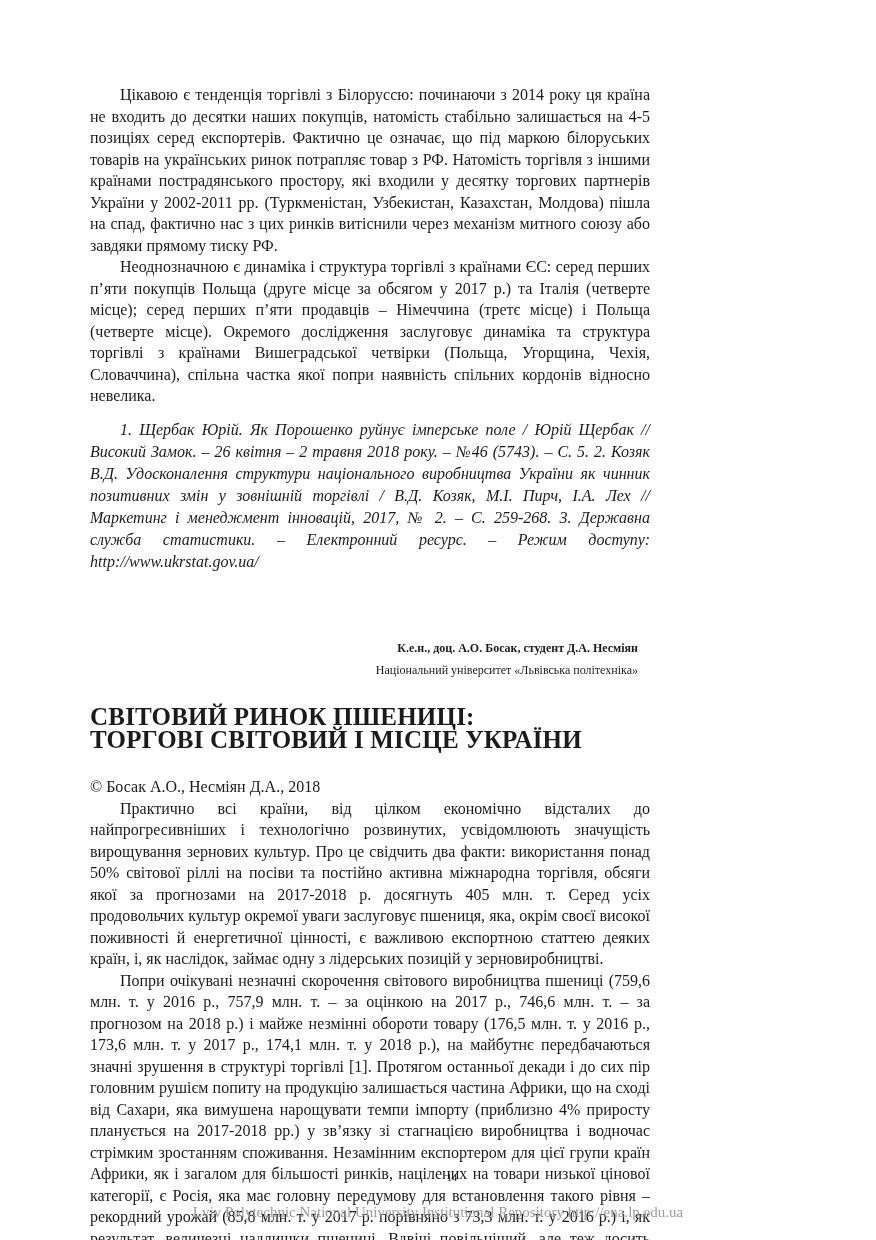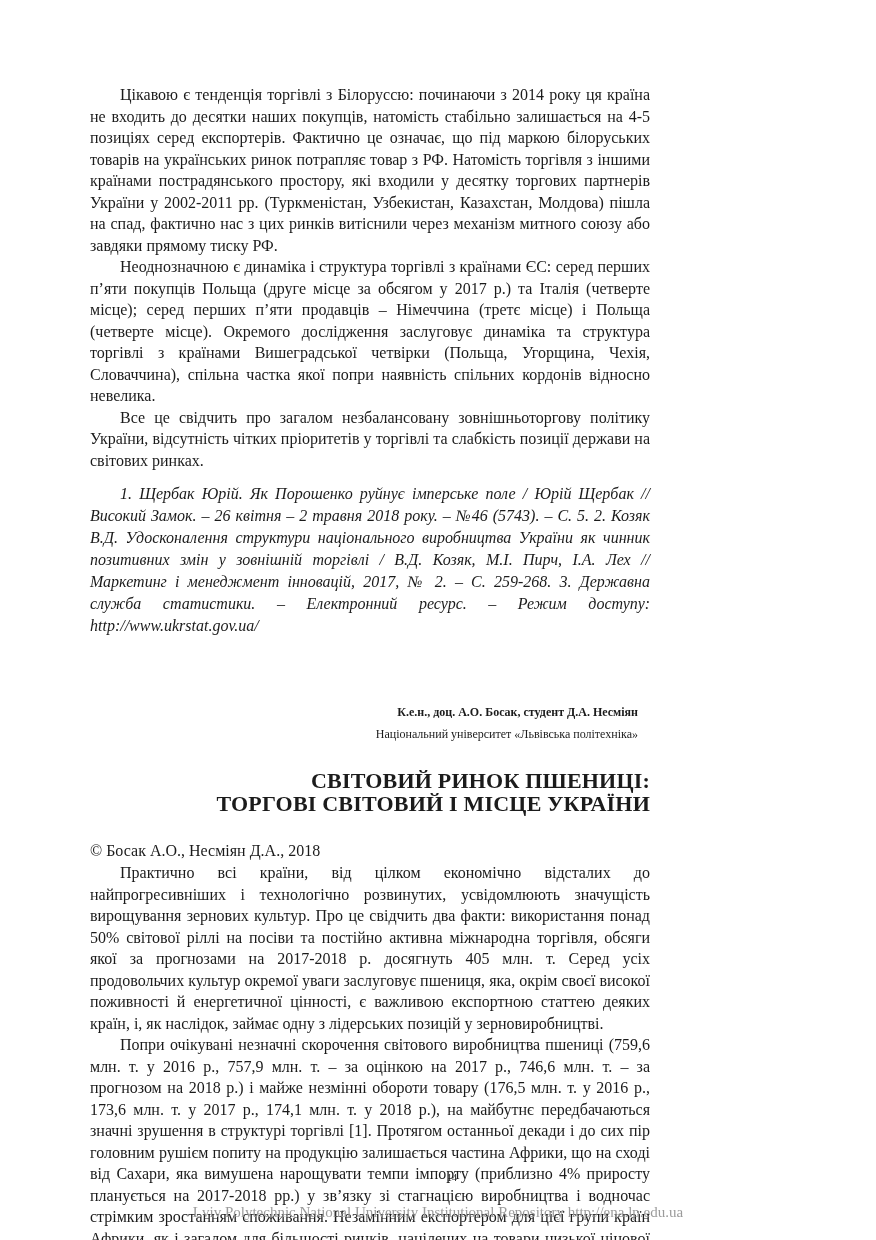--- a/index.html
+++ b/index.html
@@ -41,22 +41,22 @@
   .author-block {
     margin-top: 64px;
     text-align: right;
     padding-right: 12px;
     font-size: 12px;
     line-height: 22px;
   }
   .authors-line { font-weight: bold; }
   .article-title {
     margin: 24px 0 0 0;
-    text-align: right;
-    font-size: 22px;
+    text-align: left;
+    font-size: 25px;
     line-height: 23px;
     font-weight: bold;
     letter-spacing: 0.2px;
   }
   .article-title span { display: block; }
   .copyright {
     margin: 25px 0 0 0;
     font-size: 16px;
     line-height: 22px;
   }
@@ -81,21 +81,20 @@
     color: #9b9b9b;
   }
 </style>
 </head>
 <body>
 
 <div class="page">
 
   <p class="par">Цікавою є тенденція торгівлі з Білоруссю: починаючи з 2014 року ця країна не входить до десятки наших покупців, натомість стабільно залишається на 4-5 позиціях серед експортерів. Фактично це означає, що під маркою білоруських товарів на українських ринок потрапляє товар з РФ. Натомість торгівля з іншими країнами пострадянського простору, які входили у десятку торгових партнерів України у 2002-2011 рр. (Туркменістан, Узбекистан, Казахстан, Молдова) пішла на спад, фактично нас з цих ринків витіснили через механізм митного союзу або завдяки прямому тиску РФ.</p>
   <p class="par">Неоднозначною є динаміка і структура торгівлі з країнами ЄС: серед перших п’яти покупців Польща (друге місце за обсягом у 2017 р.) та Італія (четверте місце); серед перших п’яти  продавців – Німеччина (третє місце) і Польща (четверте місце). Окремого дослідження заслуговує динаміка та структура торгівлі з країнами Вишеградської четвірки (Польща, Угорщина, Чехія, Словаччина), спільна частка якої попри наявність спільних кордонів відносно невелика.</p>
-  <p class="par">Все це свідчить про загалом незбалансовану зовнішньоторгову політику України, відсутність чітких пріоритетів у торгівлі та слабкість позиції держави на світових ринках.</p>
 
   <p class="references">1. Щербак Юрій. Як Порошенко руйнує імперське поле / Юрій Щербак // Високий Замок. – 26 квітня – 2 травня 2018 року. – №46 (5743). – С. 5. 2. Козяк В.Д. Удосконалення структури національного виробництва України як чинник позитивних змін у зовнішній торгівлі / В.Д. Козяк, М.І. Пирч, І.А. Лех // Маркетинг і менеджмент інновацій, 2017, № 2. – С. 259-268. 3. Державна служба статистики. – Електронний ресурс. – Режим доступу: http://www.ukrstat.gov.ua/</p>
 
   <div class="author-block">
     <div class="authors-line">К.е.н., доц. А.О. Босак, студент Д.А. Несміян</div>
     <div class="affiliation-line">Національний університет «Львівська політехніка»</div>
   </div>
 
   <h1 class="article-title">
     <span>СВІТОВИЙ РИНОК ПШЕНИЦІ:</span>

